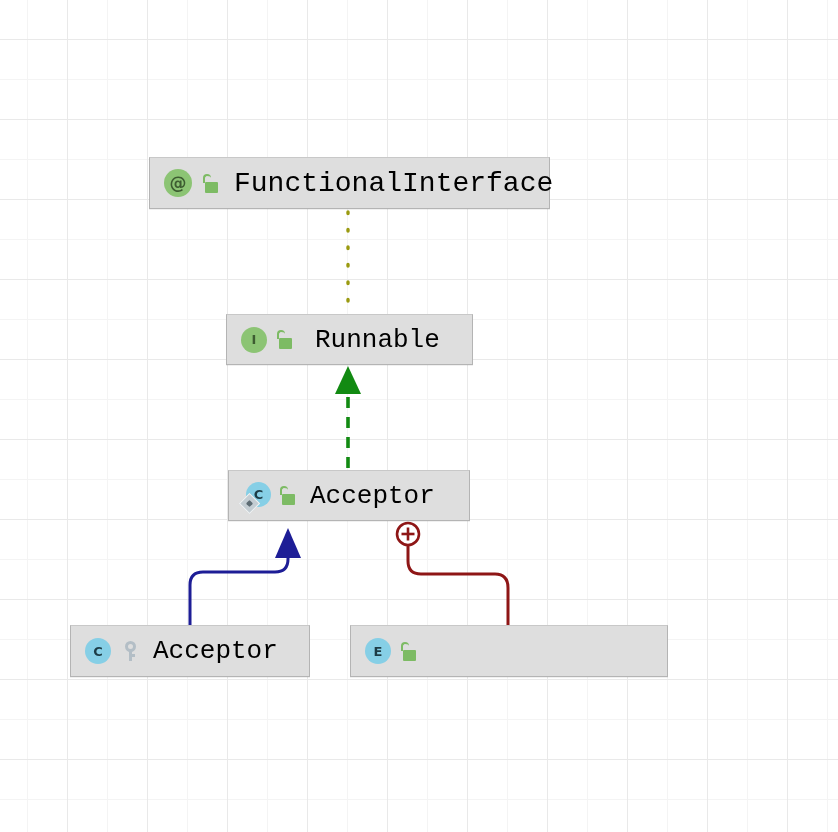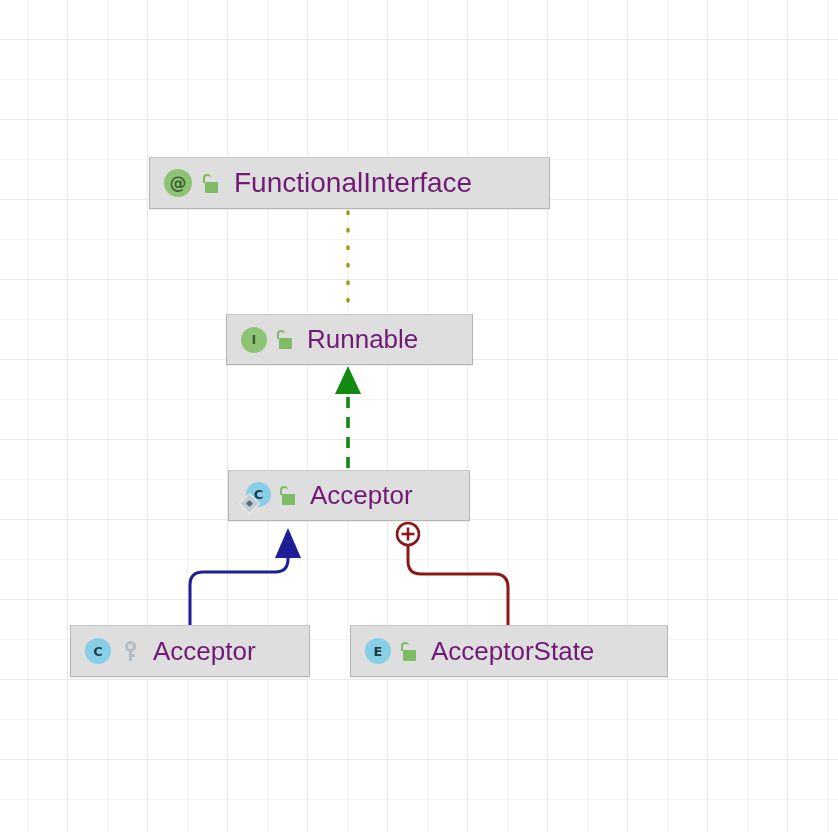--- a/index.html
+++ b/index.html
@@ -38,22 +38,22 @@
     box-sizing: border-box;
     background: #dedede;
     border: 1px solid #b4b4b4;
     border-top-color: #c8c8c8;
     display: flex;
     align-items: center;
     padding: 0 14px;
     box-shadow: 0 1px 0 rgba(0,0,0,0.06);
   }
   .node-label {
-    font-family: Liberation Sans, sans-serif;
-    color: #701a75;
+    font-family: Liberation Mono, monospace;
+    color: #000000;
     white-space: nowrap;
   }
   .icon-wrap {
     position: relative;
     display: inline-block;
     flex: 0 0 auto;
   }
   
   .badge {
     position: relative;
@@ -176,21 +176,21 @@
   </div>
 
   <div class="node" style="left:226px; top:314px; width:247px; height:51px;">
     <span class="icon-wrap" style="width:26px; height:26px; margin-right:9px;">
       <span class="badge badge-green" style="width:26px; height:26px; font-size:13px;">I</span>
     </span>
     <span class="icon-wrap padlock" style="width:18px; height:19px; margin-right:13px;">
       <span class="shackle"></span>
       <span class="body"></span>
     </span>
-    <span class="node-label" style="font-size:26px;">Runnable</span>
+    <span class="node-label" style="font-size:26px;margin-left:8px;">Runnable</span>
   </div>
 
   <div class="node" style="left:228px; top:470px; width:242px; height:51px;">
     <span class="icon-wrap" style="width:28px; height:28px; margin-right:8px;">
       <span class="badge badge-blue" style="width:25px; height:25px; font-size:13px; margin-left:3px;">C</span>
       <span class="abstract-diamond" style="width:13px; height:13px; left:-1px; bottom:-1px;"></span>
     </span>
     <span class="icon-wrap padlock" style="width:18px; height:19px; margin-right:13px;">
       <span class="shackle"></span>
       <span class="body"></span>
@@ -211,17 +211,16 @@
   </div>
 
   <div class="node" style="left:350px; top:625px; width:318px; height:52px;">
     <span class="icon-wrap" style="width:26px; height:26px; margin-right:9px;">
       <span class="badge badge-blue" style="width:26px; height:26px; font-size:13px;">E</span>
     </span>
     <span class="icon-wrap padlock" style="width:18px; height:19px; margin-right:13px;">
       <span class="shackle"></span>
       <span class="body"></span>
     </span>
-    <span class="node-label" style="font-size:26px;">AcceptorState</span>
   </div>
 
 
 </div>
 
 </body></html>

